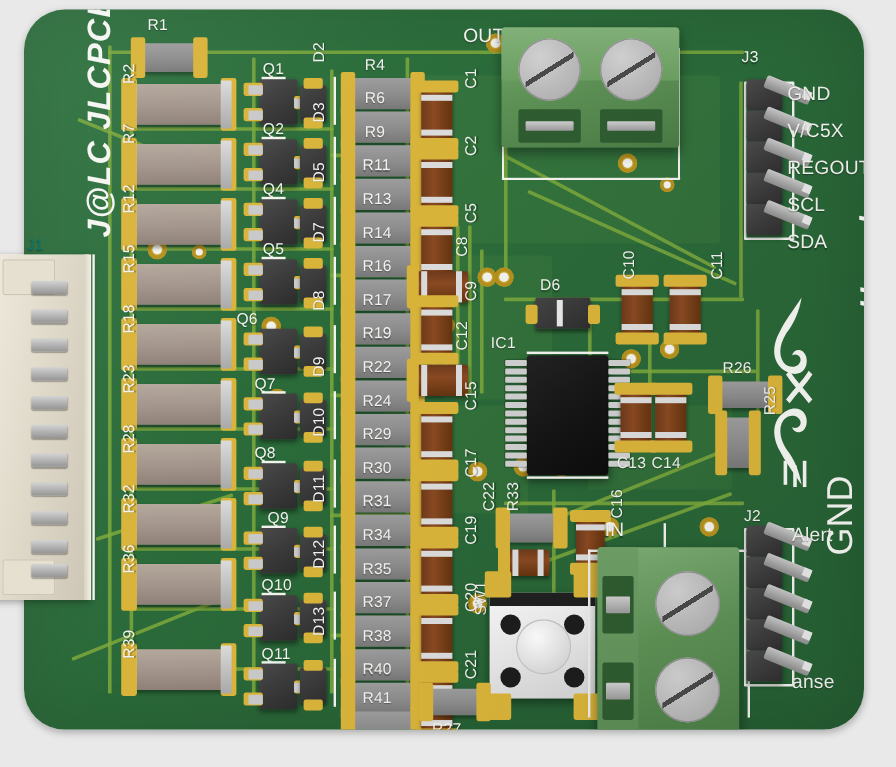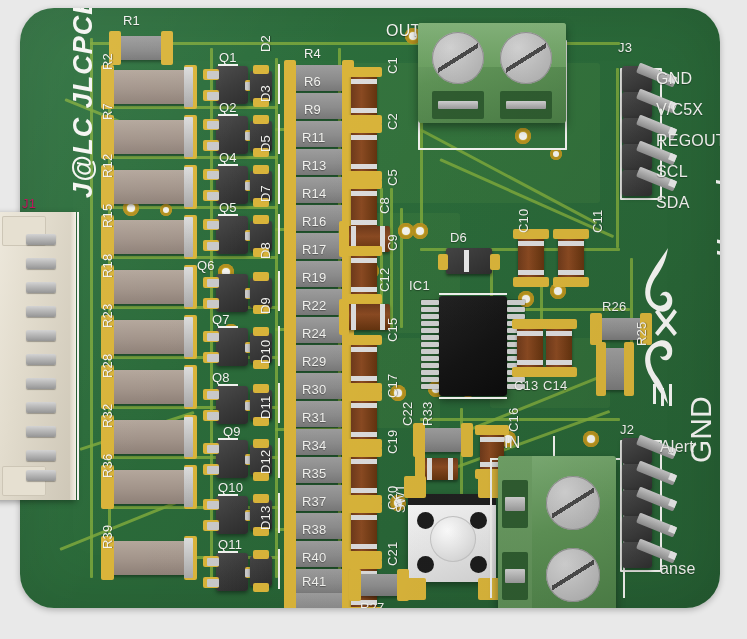--- a/index.html
+++ b/index.html
@@ -920,21 +920,21 @@
           <div class="tip"></div>
         </div>
     </div>
     <div class="silk big" style="left:640px;top:430px;">Alert</div>
     <div class="hyper-text" style="left:664px;top:455px;font-style:normal;font-weight:normal;font-size:30px;">GND</div>
     <div class="silk big" style="left:640px;top:552px;">anse</div>
 
     <div class="board-sheen"></div>
   </div>
 
-  <div class="silk" style="left:22px;top:196px;color:#be185d;text-shadow:0 1px 1px rgba(0,0,0,.35);text-align:center;">J1</div>
+  <div class="silk" style="left:22px;top:196px;color:#0f766e;text-shadow:0 1px 1px rgba(0,0,0,.35);text-align:center;">J1</div>
   <div class="jst" style="left:-8px;top:212px;width:82px;height:288px;">
     <div class="bar"></div>
     <div class="ear" style="top:4px;"></div>
     <div class="ear" style="bottom:4px;"></div>
     <div class="contact" style="top:22px;"></div>
     <div class="contact" style="top:46px;"></div>
     <div class="contact" style="top:70px;"></div>
     <div class="contact" style="top:94px;"></div>
     <div class="contact" style="top:118px;"></div>
     <div class="contact" style="top:142px;"></div>

